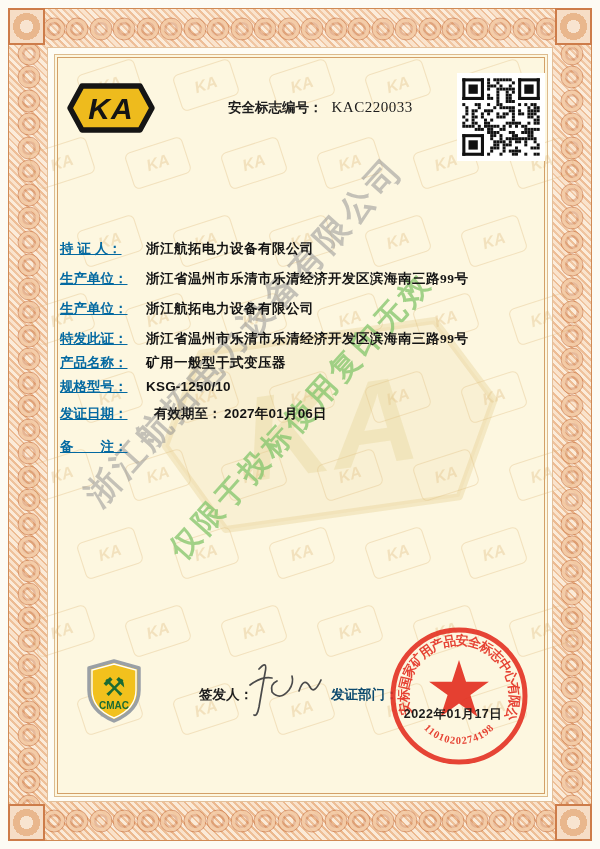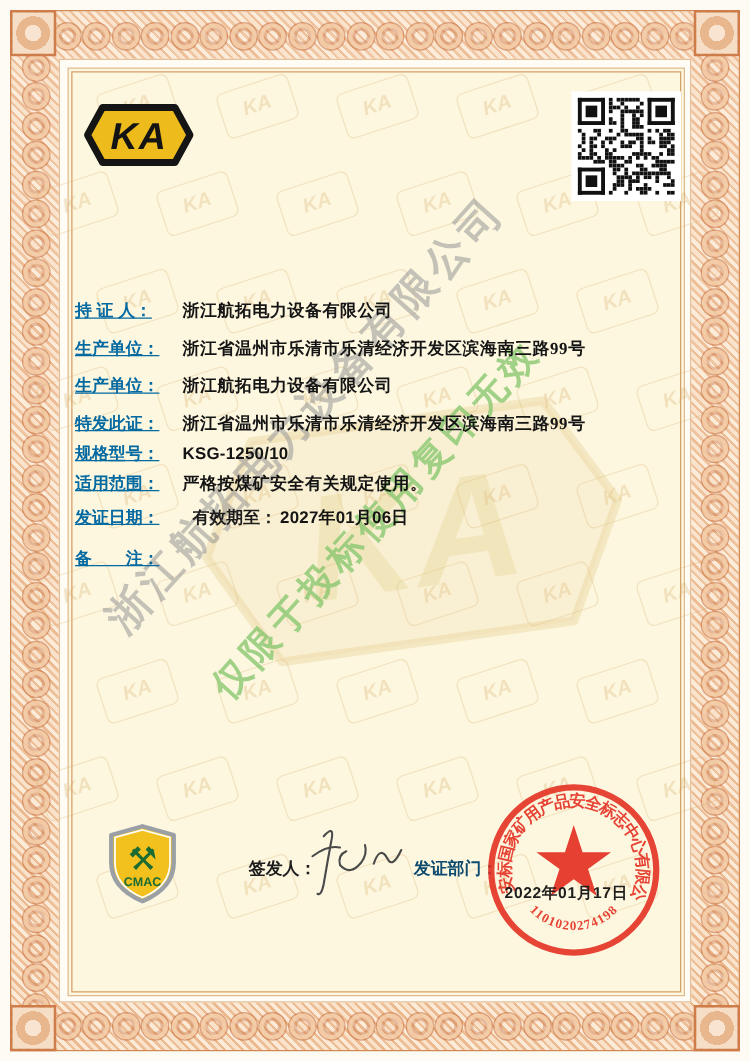--- a/index.html
+++ b/index.html
@@ -249,20 +249,24 @@
   </svg>
 
   <div class="wm wm-company">浙江航拓电力设备有限公司</div>
   <div class="wm wm-notice">仅限于投标使用复印无效</div>
 
   <svg class="ka-logo" width="90" height="52" viewBox="0 0 90 52">
     <path d="M4,26 L16,4 L74,4 L86,26 L74,48 L16,48 Z" fill="#eebb1d" stroke="#151515" stroke-width="5.5" stroke-linejoin="round"></path>
     <text x="45" y="37" text-anchor="middle" font-family="Liberation Sans, sans-serif" font-style="italic" font-weight="900" font-size="30" letter-spacing="1" fill="#141414">KA</text>
   </svg>
 
+  <div class="hdr-line">
+    <span class="hdr-label">安全标志编号：</span>
+    <span class="hdr-num">KAC220033</span>
+  </div>
 
   <svg class="qr" id="qr-svg" width="88" height="88" viewBox="0 0 88 88">
     <rect x="0" y="0" width="88" height="88" fill="#ffffff"></rect>
     <g id="qr-modules" fill="#111111">
         <rect x="30.1" y="5.3" width="2.976" height="2.976"></rect>
         <rect x="36.3" y="5.3" width="2.976" height="2.976"></rect>
         <rect x="39.4" y="5.3" width="2.976" height="2.976"></rect>
         <rect x="42.5" y="5.3" width="2.976" height="2.976"></rect>
         <rect x="45.6" y="5.3" width="2.976" height="2.976"></rect>
         <rect x="48.699999999999996" y="5.3" width="2.976" height="2.976"></rect>
@@ -499,26 +503,26 @@
     </div>
     <div class="frow g12">
       <span class="f-label">生产单位：</span>
       <span class="f-value">浙江航拓电力设备有限公司</span>
     </div>
     <div class="frow g12">
       <span class="f-label">特发此证：</span>
       <span class="f-value">浙江省温州市乐清市乐清经济开发区滨海南三路99号</span>
     </div>
     <div class="frow g6">
+      <span class="f-label">产品名称：</span>
+      <span class="f-value">矿用一般型干式变压器</span>
+    </div>
+    <div class="frow g6">
       <span class="f-label">规格型号：</span>
       <span class="f-value v-sans">KSG-1250/10</span>
-    </div>
-    <div class="frow g6">
-      <span class="f-label">适用范围：</span>
-      <span class="f-value">严格按煤矿安全有关规定使用。</span>
     </div>
     <div class="frow g9">
       <span class="f-label">发证日期：</span>
       <span class="f-label2">有效期至：</span>
       <span class="f-value v-sans">2027年01月06日</span>
     </div>
     <div class="frow g15">
       <span class="f-label">备　　注：</span>
       <span class="f-value"></span>
     </div>

